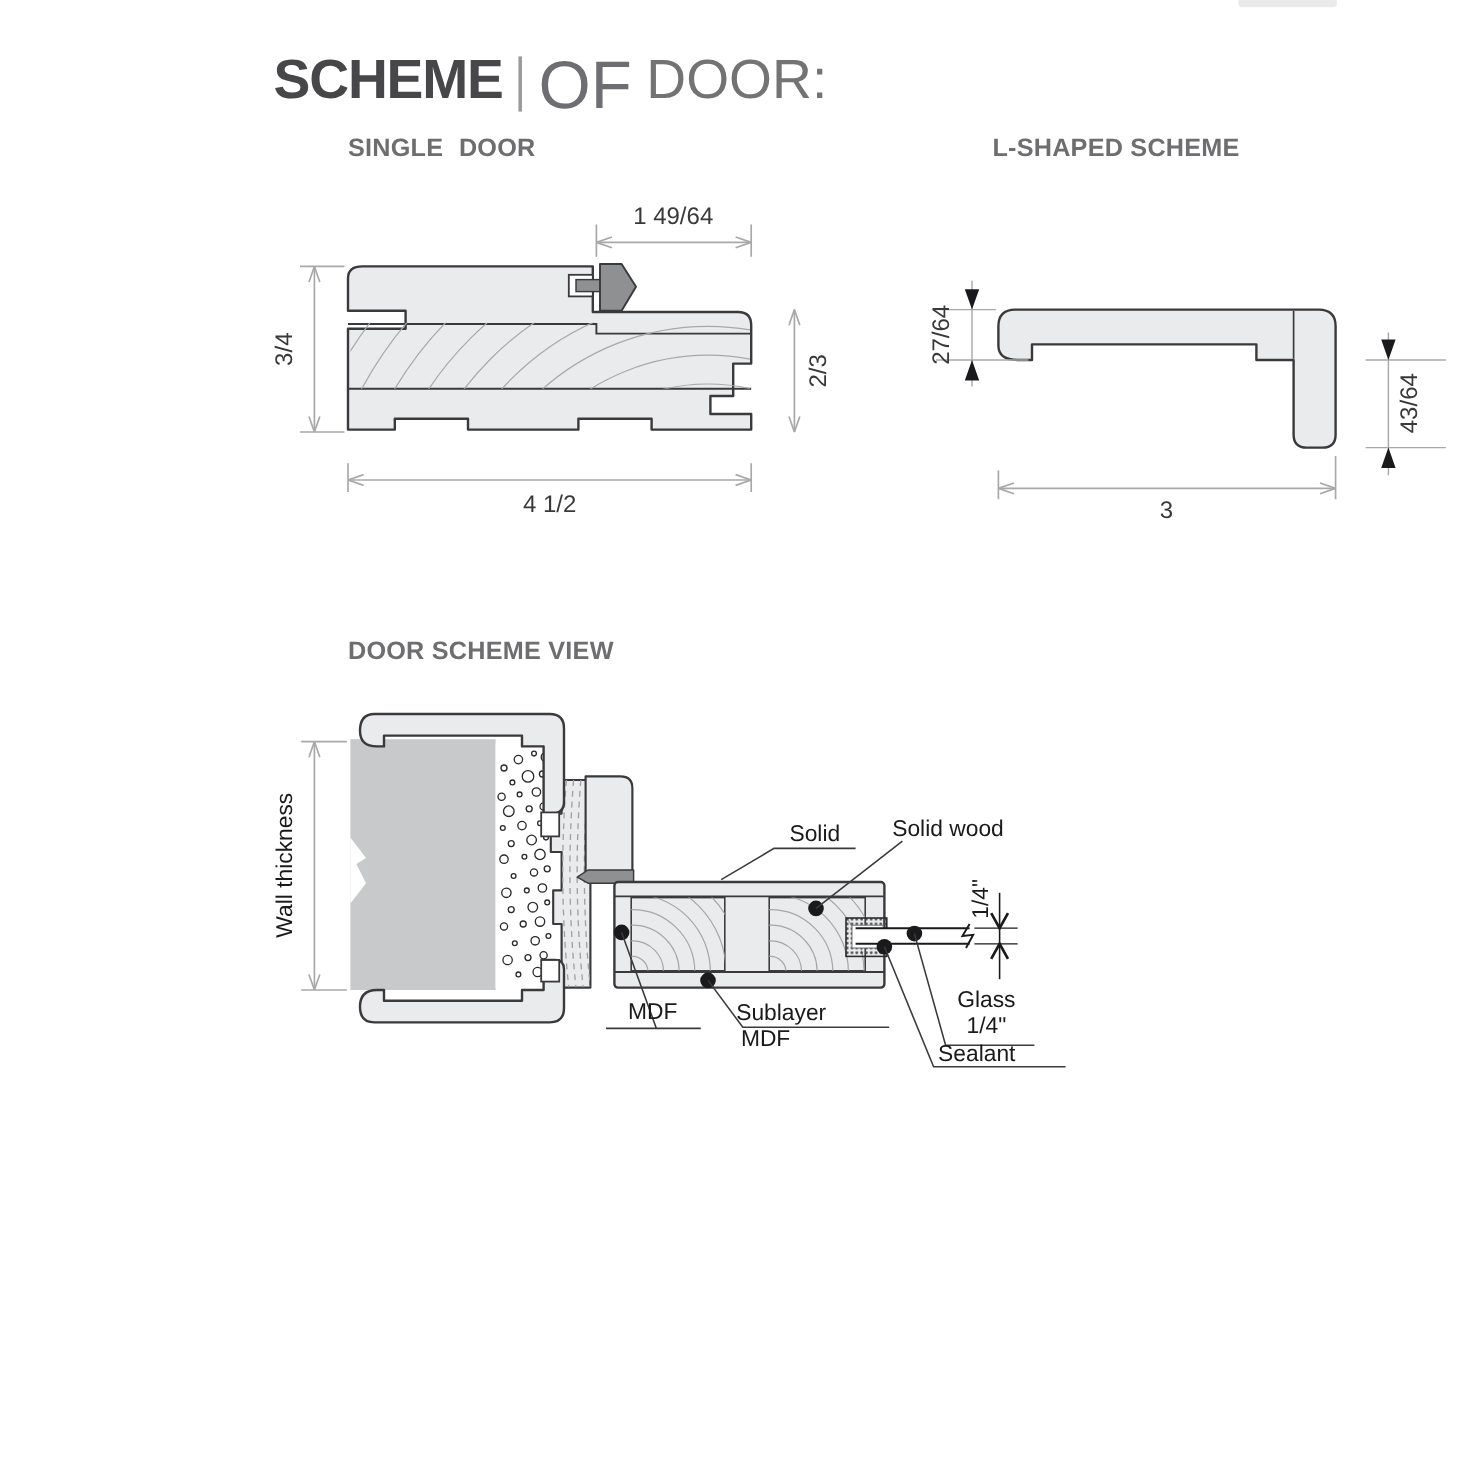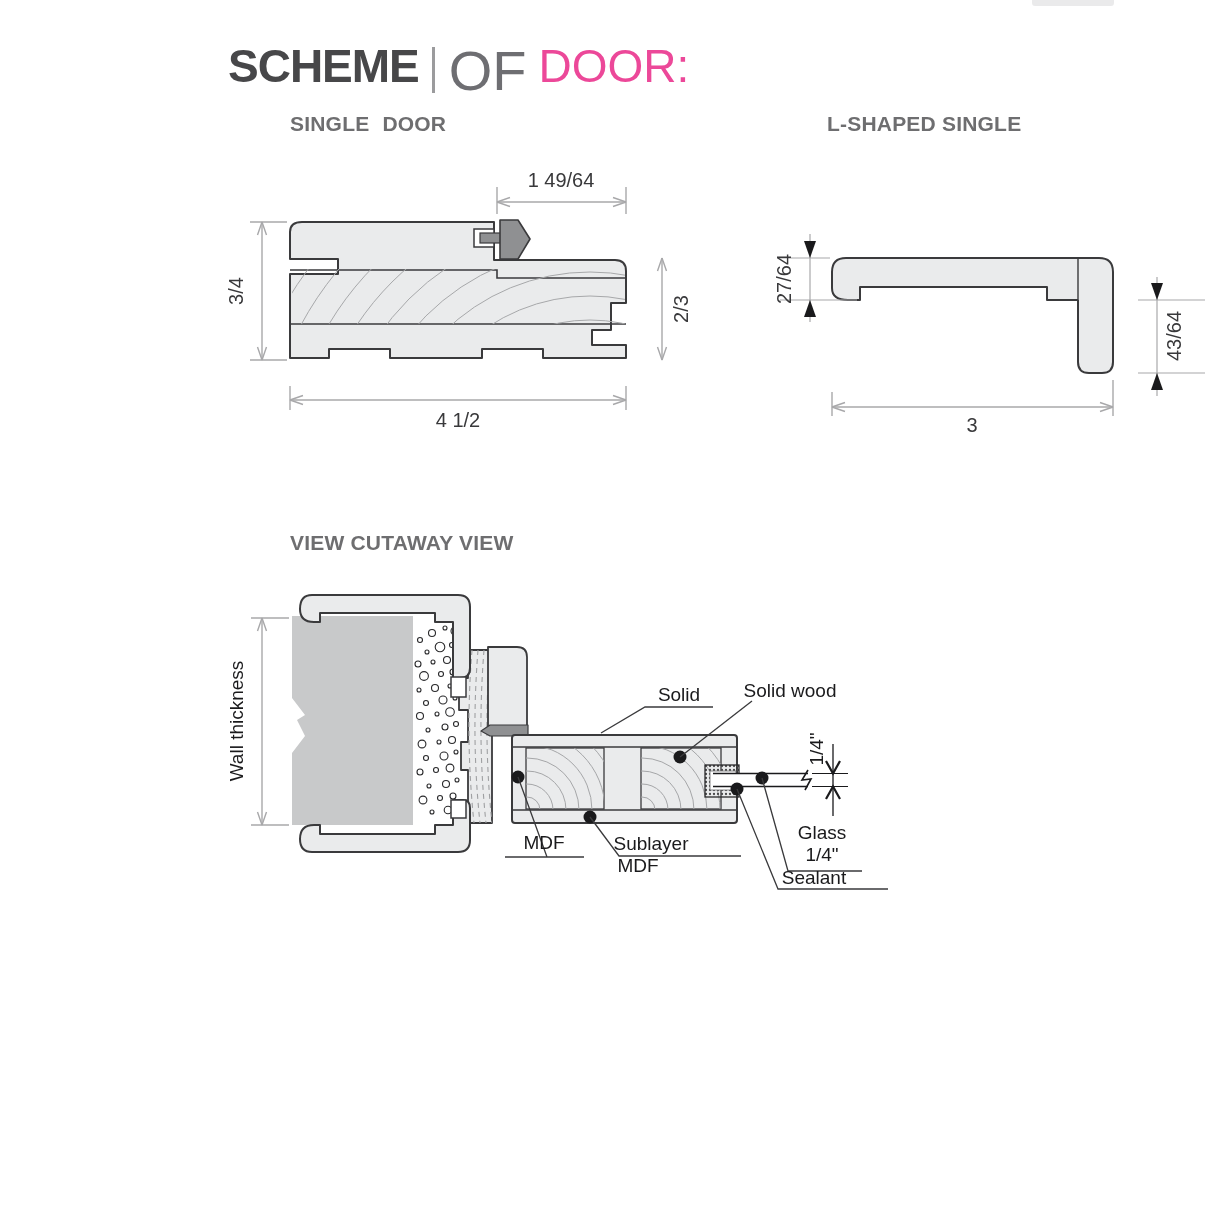--- a/index.html
+++ b/index.html
@@ -5,21 +5,21 @@
   * { margin:0; padding:0; box-sizing:border-box; }
   html,body { background:#ffffff; }
   body {
     width:1214px; height:1217px; position:relative; overflow:hidden;
     font-family:"Liberation Sans", sans-serif;
   }
   .page-title { position:absolute; top:0; left:228px; height:60px; display:flex; align-items:flex-start;margin-top:42px; }
   .title-primary { font-size:46px; font-weight:700; letter-spacing:-1px; color:#474749; line-height:1.05; }
   .title-sep { width:3px; height:46px; background:#9b9b9d; margin:5px 14px 0 13px; }
   .title-secondary { font-size:56px; font-weight:400; color:#6e6e72; line-height:1.05; margin-right:12px; }
-  .title-tertiary { font-size:46px; font-weight:400; color:#ec4899; line-height:1.05; }
+  .title-tertiary { font-size:46px; font-weight:400; color:#737373; line-height:1.05; }
   .section-heading {
     position:absolute; font-size:21px; font-weight:700; color:#6e6e70; letter-spacing:0.2px;
   }
   #heading-jamb { left:290px; top:112px; word-spacing:7px; }
   #heading-casing { left:827px; top:112px; }
   #heading-cutaway { left:290px; top:531px; }
   svg { position:absolute; }
   #svg-jamb { left:225px; top:158px; }
   #svg-casing { left:755px; top:225px; }
   #svg-cutaway { left:220px; top:575px; }
@@ -35,22 +35,22 @@
 <div class="artifact"></div>
 
 <div class="page-title">
   <span class="title-primary">SCHEME</span>
   <span class="title-sep"></span>
   <span class="title-secondary">OF</span>
   <span class="title-tertiary">DOOR:</span>
 </div>
 
 <div class="section-heading" id="heading-jamb">SINGLE DOOR</div>
-<div class="section-heading" id="heading-casing">L-SHAPED SINGLE</div>
-<div class="section-heading" id="heading-cutaway">VIEW CUTAWAY VIEW</div>
+<div class="section-heading" id="heading-casing">L-SHAPED SCHEME</div>
+<div class="section-heading" id="heading-cutaway">DOOR SCHEME VIEW</div>
 
 <svg id="svg-jamb" width="500" height="285" viewBox="225 158 500 285">
   <defs>
     <clipPath id="clip-jamb-band">
         <rect x="292" y="269" width="333" height="55"></rect>
       </clipPath>
   </defs>
 
   <g stroke="#a8a8aa" stroke-width="1.4" fill="none">
     <line x1="497" y1="187" x2="497" y2="214"></line>

